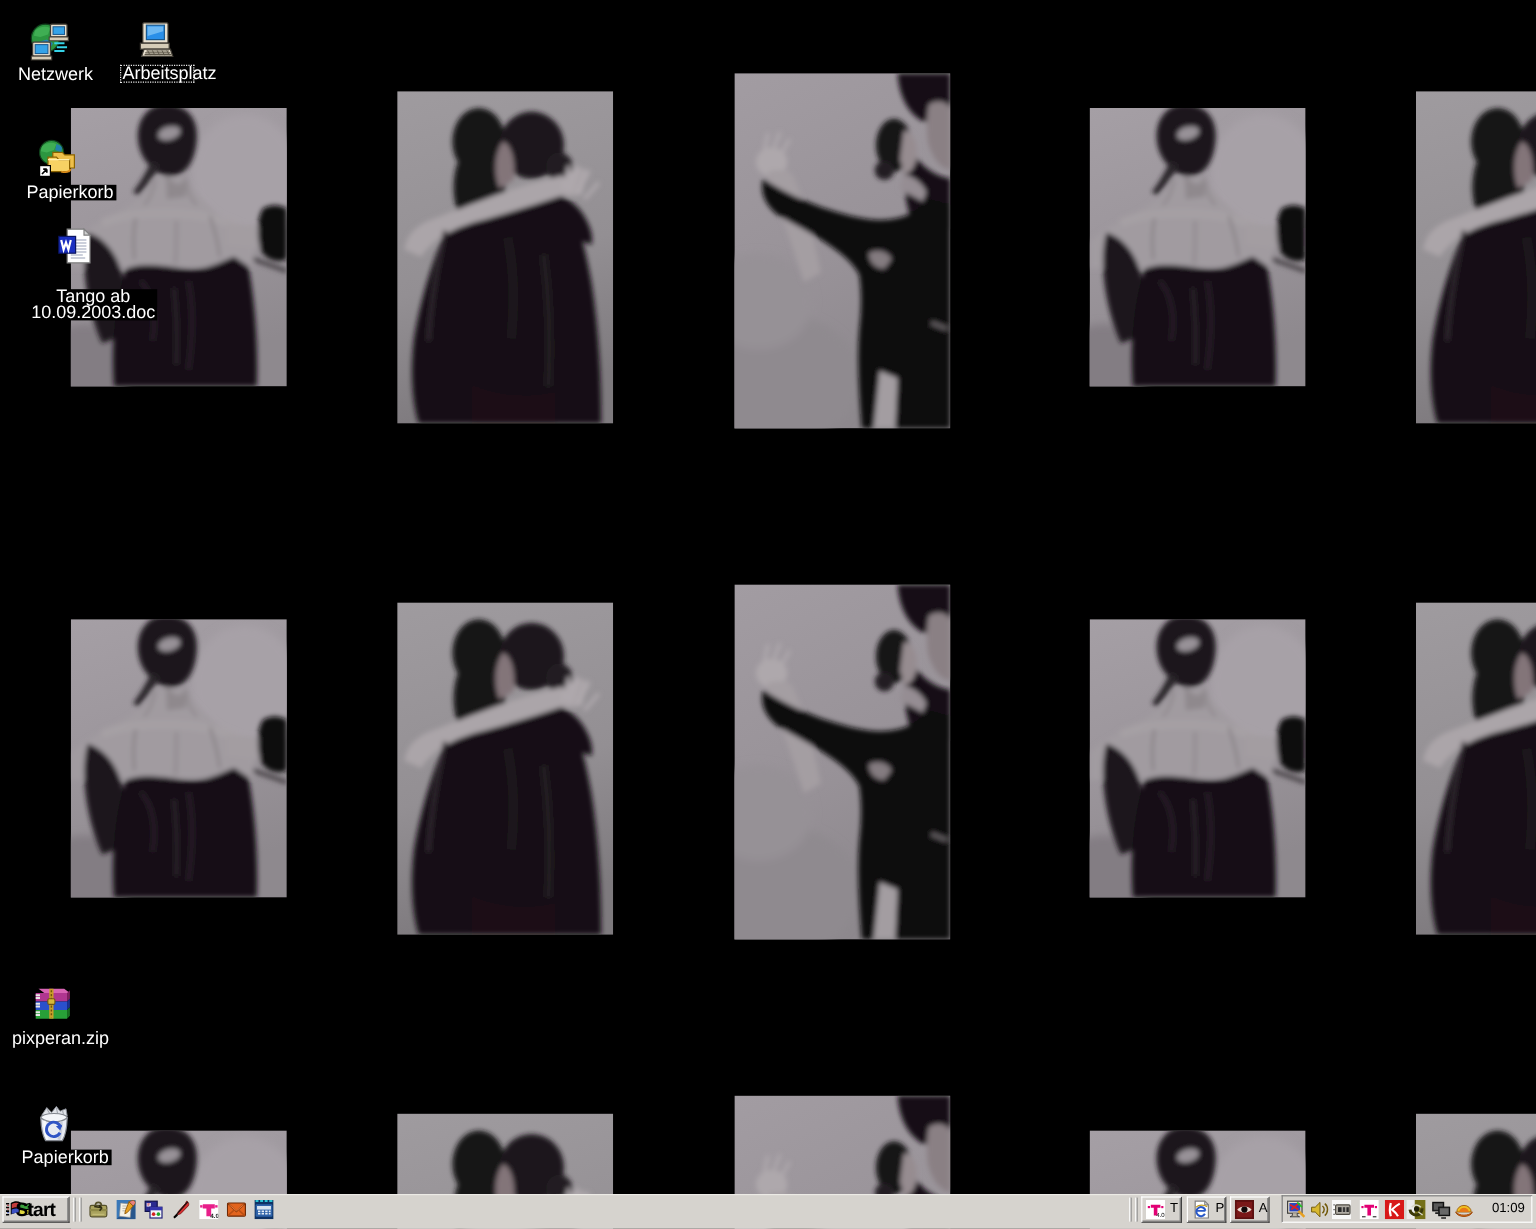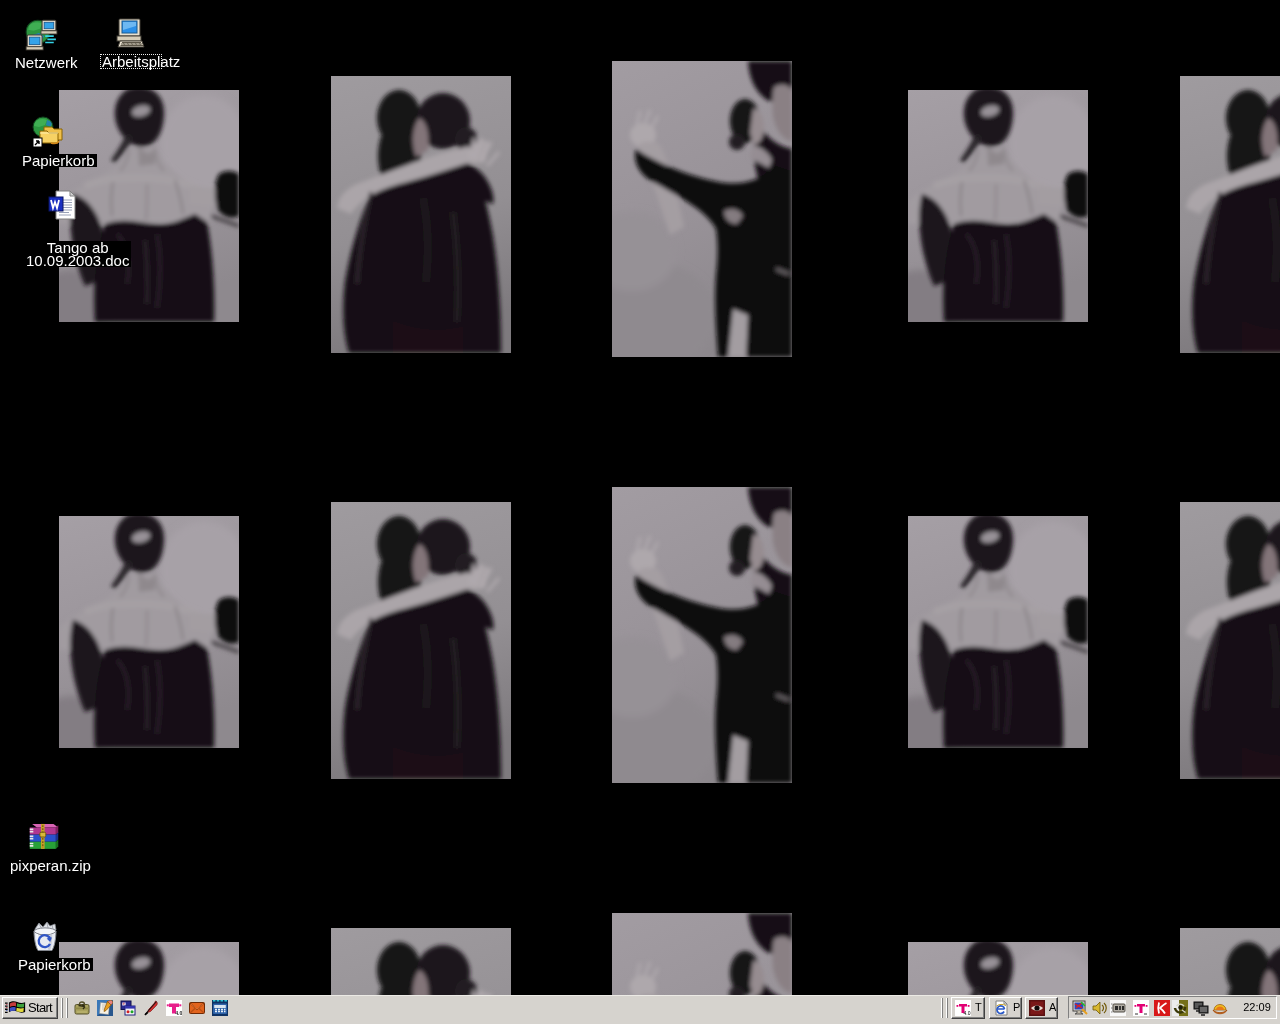--- a/index.html
+++ b/index.html
@@ -252,21 +252,21 @@
 <svg style="position:absolute;left:5px;top:4px" width="21" height="15" viewBox="0 0 24 17">
 <path d="M0,3.5 h3 M0,7 h3 M0,10.5 h3 M0,14 h3" stroke="#000" stroke-width="1.5"></path>
 <path d="M1,5 h2 M1,8.5 h2" stroke="#b02030" stroke-width="0.8"></path>
 <path d="M1,12 h2" stroke="#2040b0" stroke-width="0.8"></path>
 <path d="M4.5,2.8 C8,0.8 11,0.8 14,2.2 C17,3.6 20,3.8 23,2.6 L23,13.6 C20,14.8 17,14.6 14,13.2 C11,11.8 8,11.8 4.5,13.8 Z" fill="#000"></path>
 <path d="M5.5,3.8 C8,2.4 10.5,2.2 12.8,3.1 L12.4,7.4 C10,6.6 7.8,6.8 5.5,8 Z" fill="#c43c3c"></path>
 <path d="M13.8,3.5 C16.5,4.6 19.3,4.8 22,3.9 L21.6,8.1 C19,8.9 16.4,8.7 13.4,7.7 Z" fill="#3ca03c"></path>
 <path d="M5.4,9 C7.7,7.9 9.9,7.7 12.3,8.4 L11.9,12.6 C9.6,11.9 7.6,12.1 5.4,13.2 Z" fill="#3c50c4"></path>
 <path d="M13.3,8.7 C16.2,9.7 18.9,9.9 21.5,9.1 L21.1,13.3 C18.6,14 16,13.8 12.9,12.8 Z" fill="#e0d83c"></path>
 </svg>
-<div style="position:absolute;left:28px;top:4px;font-size:13px;font-weight:normal;color:#000;letter-spacing:-0.7px">Start</div>
+<div style="position:absolute;left:13px;top:4px;font-size:16px;font-weight:bold;color:#000;letter-spacing:-0.7px">Start</div>
 
 <div style="position:absolute;left:61px;top:2px;width:2px;height:20px;border-left:1px solid #fff;border-right:1px solid #808080"></div>
 <div style="position:absolute;left:66px;top:2px;width:2px;height:20px;border-left:1px solid #fff;border-right:1px solid #808080"></div>
 
 <svg class="tico" style="left:74px;top:4px" viewBox="0 0 16 16">
 <rect x="1" y="4.5" width="14" height="9.5" rx="1.5" fill="#aaa35e" stroke="#55502a" stroke-width="1"></rect>
 <path d="M5.5,4.5 C5.5,2.5 6.5,2 8,2 C9.5,2 10.5,2.5 10.5,4.5" stroke="#55502a" stroke-width="1.4" fill="none"></path>
 <rect x="1" y="7.5" width="14" height="1.8" fill="#8f8947"></rect>
 <path d="M4.5,5.5 L11,6.5 M11,6.5 L8.5,4.5 M11,6.5 L9,9" stroke="#2e2b12" stroke-width="1.3" fill="none"></path>
 <path d="M3,12 h10" stroke="#c2bb77" stroke-width="1"></path>
@@ -394,14 +394,14 @@
 <rect x="6" y="6" width="9" height="7" fill="#404040" stroke="#101010" stroke-width="1"></rect>
 <rect x="7" y="7" width="7" height="5" fill="#686868"></rect>
 <path d="M3,11 h4 M8,15 h4" stroke="#202020" stroke-width="1.4"></path>
 </svg>
 <svg class="tico" style="left:1212px;top:4px" viewBox="0 0 16 16">
 <path d="M2,10 a6,5.5 0 0 1 12,0 Z" fill="#f0c020" stroke="#a06010" stroke-width="0.8"></path>
 <path d="M1,10 C4,13.5 12,13.5 15,10 C13,15 3,15 1,10 Z" fill="#e87818" stroke="#a04808" stroke-width="0.8"></path>
 <path d="M4,10 a4,3.5 0 0 1 8,0" fill="#e87818"></path>
 </svg>
 
-<div style="position:absolute;left:1241px;top:5px;width:32px;font-size:11px;color:#000;text-align:center">22:09</div>
+<div style="position:absolute;left:1241px;top:5px;width:32px;font-size:11px;color:#000;text-align:center">01:09</div>
 </div>
 
 </body></html>

